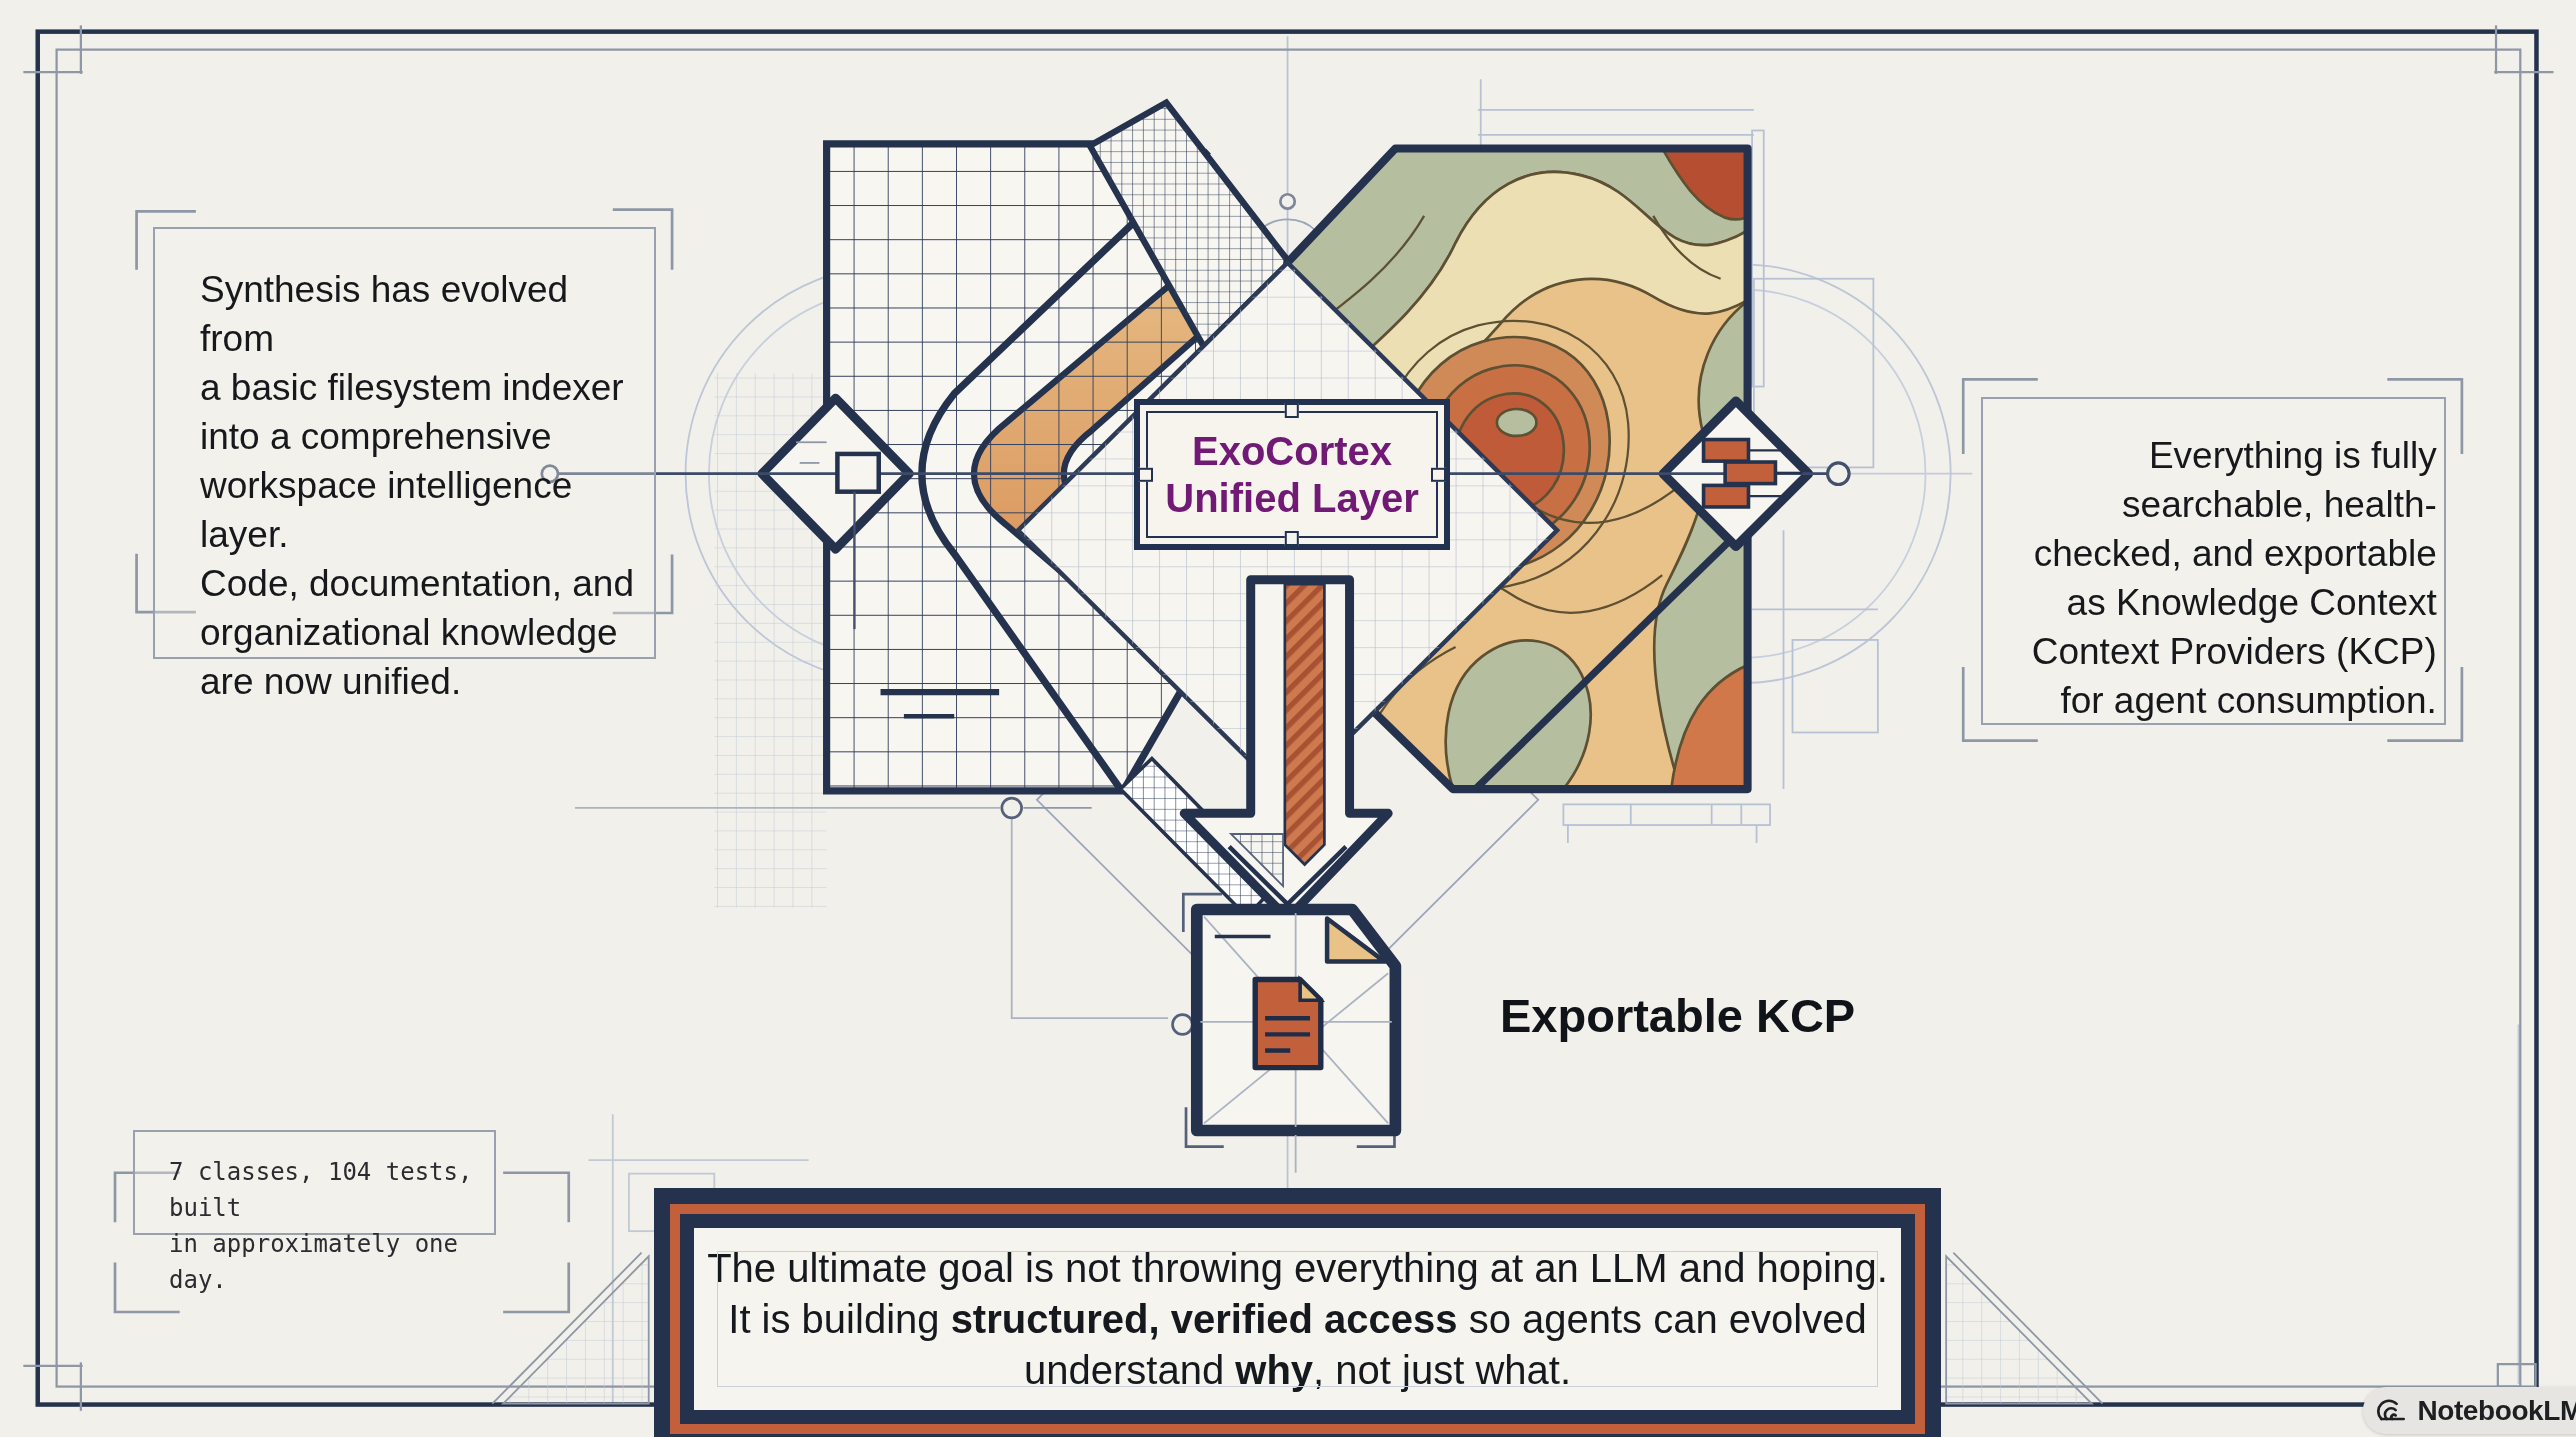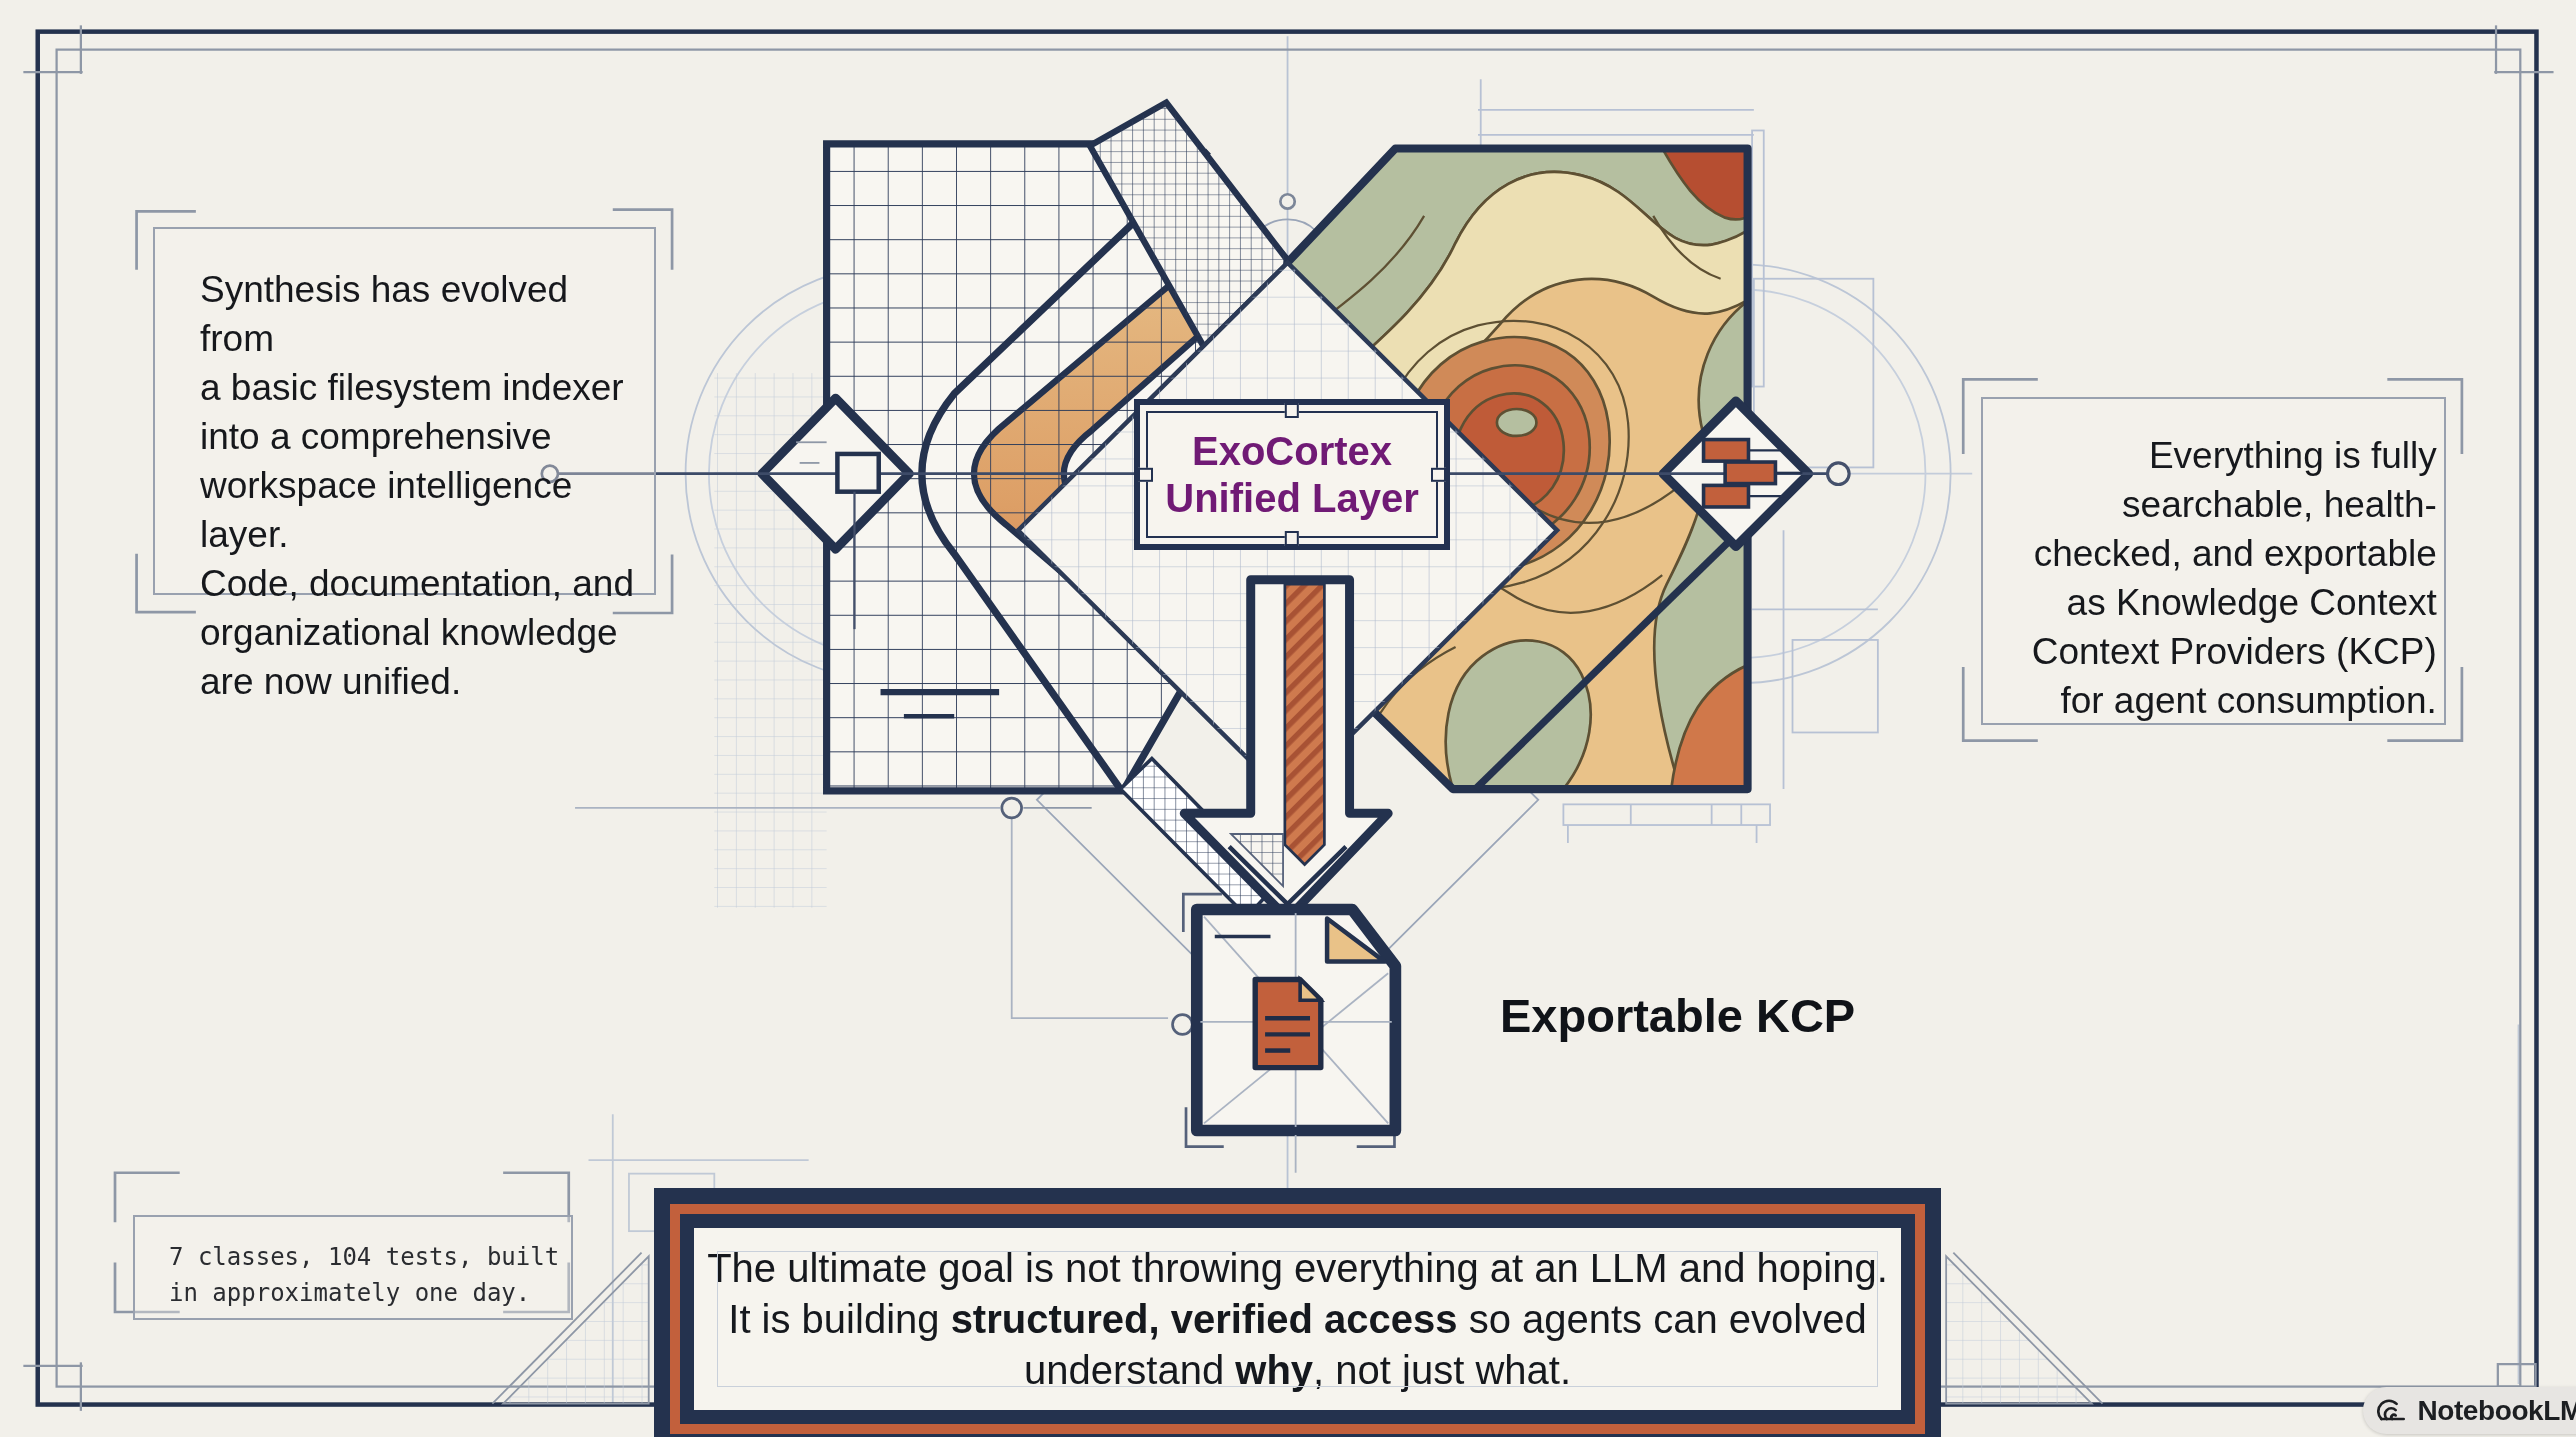--- a/index.html
+++ b/index.html
@@ -1,25 +1,25 @@
 <!DOCTYPE html>
 <html style="font-size:14.4px"><head>
 <meta charset="utf-8">
 <style>
   html,body{margin:0;padding:0;background:#e8e6e1;}
   .stage{position:relative;width:2576px;height:1438px;background:#f2f0ea;overflow:hidden;
          font-family:"Liberation Sans",sans-serif;}
   svg.art{position:absolute;left:0;top:0;}
   .note{position:absolute;box-sizing:border-box;border:2.7px solid #99a1af;color:#16181c;
         white-space:pre-line;background:rgba(246,244,239,.35);}
-  .note-left{left:153px;top:227px;width:503px;height:368px;padding:36px 12.6px 0 45px;
+  .note-left{left:153px;top:227px;width:503px;height:432px;padding:36px 12.6px 0 45px;
              font-size:37px;line-height:49px;}
   .note-right{left:1981px;top:397px;width:465px;height:328px;padding:32px 7.2px 0 41px;
              font-size:37px;line-height:49px;text-align:right;}
-  .note-stats{left:133px;top:1215px;width:440px;height:105px;padding:21.6px 7.2px 0 34px;
+  .note-stats{left:133px;top:1130px;width:363px;height:105px;padding:21.6px 7.2px 0 34px;
              font-family:"DejaVu Sans Mono",monospace;font-size:24px;line-height:36px;color:#2a2c30;}
   .label-box{position:absolute;left:1134px;top:399px;width:316px;height:151px;box-sizing:border-box;
              background:#f7f4ee;border:6.3px solid #233150;}
   .label-inner{position:absolute;inset:6.3px;border:2.2px solid #233150;display:flex;align-items:center;
              justify-content:center;text-align:center;font-weight:700;font-size:40px;line-height:47px;
              color:#701a75;white-space:pre-line;}
   .handle{position:absolute;width:14.4px;height:14.4px;background:#f7f4ee;border:2.7px solid #233150;box-sizing:border-box;}
   .h-t{left:50%;top:-1.8px;transform:translateX(-50%);}
   .h-b{left:50%;bottom:-1.8px;transform:translateX(-50%);}
   .h-l{top:50%;left:-1.8px;transform:translateY(-50%);}

